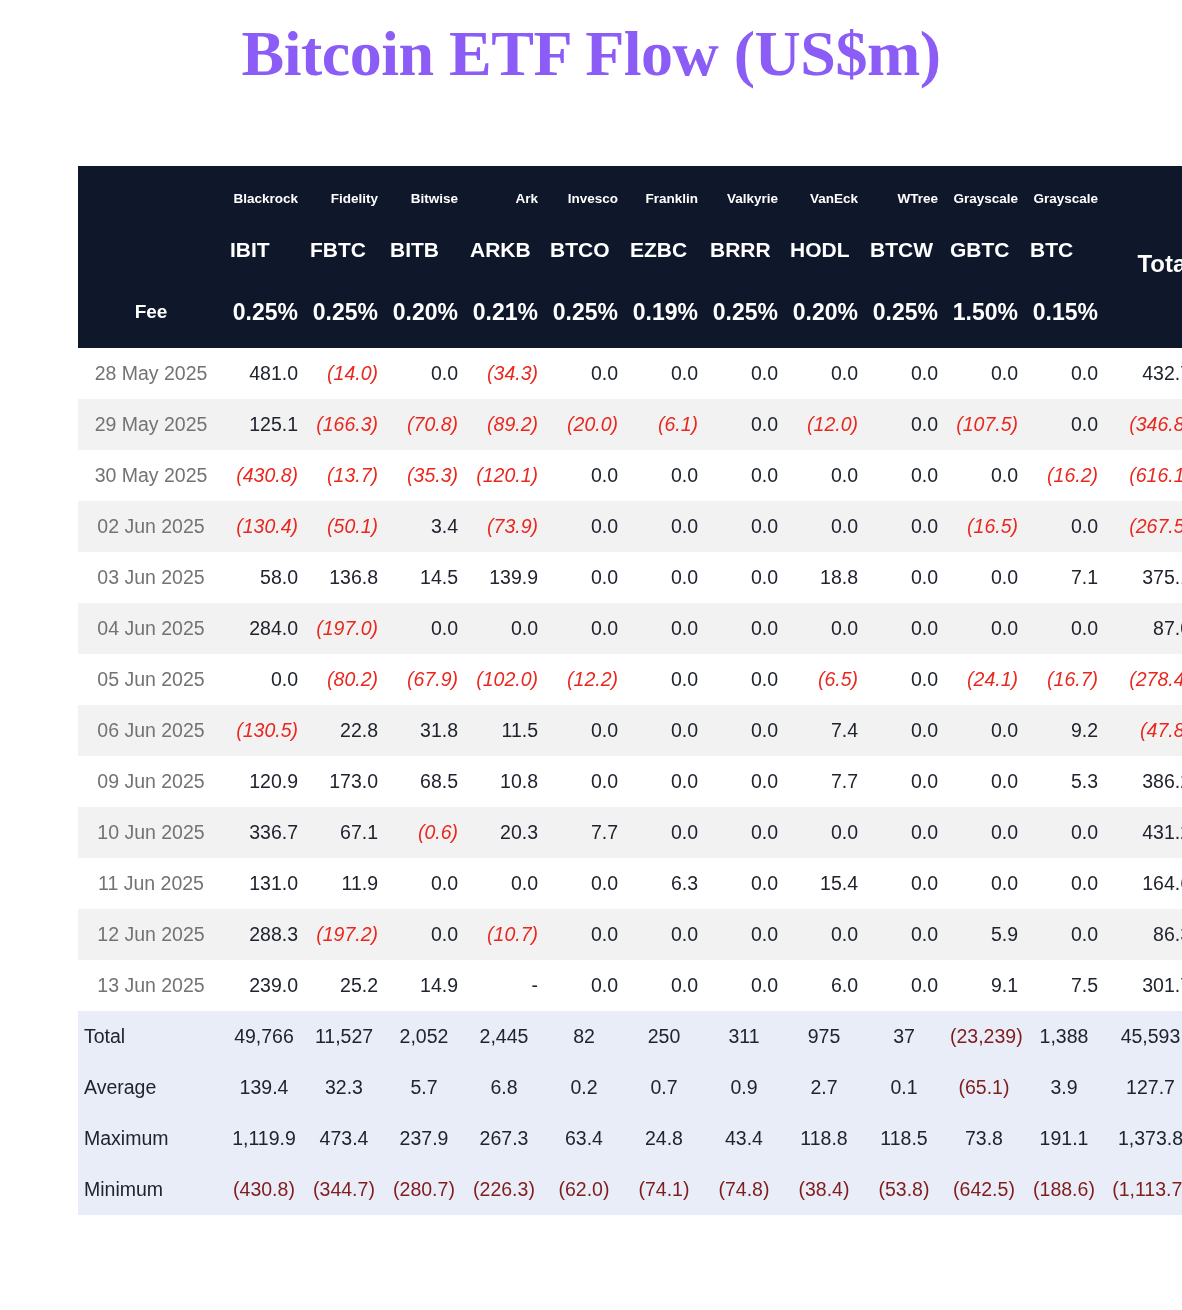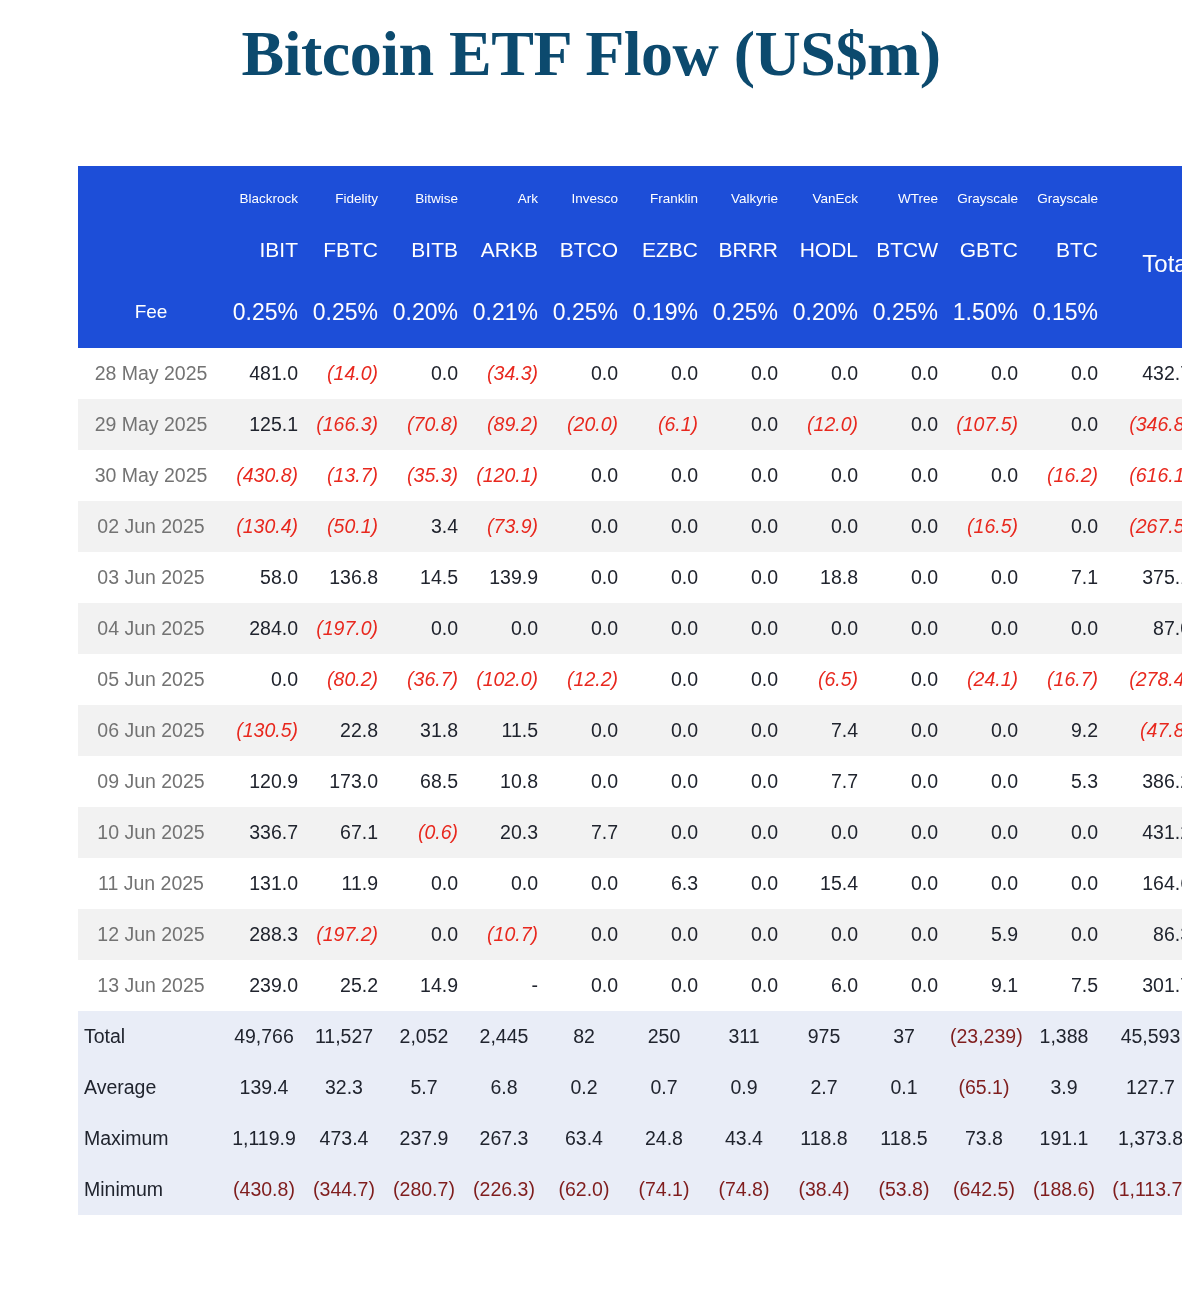--- a/index.html
+++ b/index.html
@@ -11,54 +11,54 @@
     width: 1182px;
     height: 1310px;
     font-family: "Liberation Sans", sans-serif;
     color: #1a1a2e;
     overflow: hidden;
   }
   .page-title {
     font-family: "Liberation Serif", serif;
     font-size: 64px;
     font-weight: 700;
-    color: #0c4a6e;
+    color: #8b5cf6;
     text-align: center;
     letter-spacing: -0.5px;
     margin: 14px 0 0 0;
     line-height: 1.25;
   }
   .table-wrap {
     margin: 72px 60px 0 78px;
   }
   table.flow {
     border-collapse: collapse;
     width: 1045px;
     table-layout: fixed;
   }
   table.flow td, table.flow th {
     padding: 0;
     margin: 0;
   }
   
   .hdr-row td {
-    background: #1d4ed8;
+    background: #0f172a;
     color: #ffffff;
-    font-weight: 400;
+    font-weight: 700;
     vertical-align: middle;
   }
   .hdr-issuer {
     font-size: 13.5px;
     text-align: right;
     padding: 10px 8px 4px 4px !important;
     height: 44px;
   }
   .hdr-ticker {
     font-size: 21px;
-    text-align: right;
+    text-align: left;
     padding: 2px 8px 10px 4px !important;
     height: 48px;
   }
   .hdr-fee {
     font-size: 23px;
     text-align: right;
     padding: 6px 8px 14px 4px !important;
     height: 44px;
   }
   .hdr-fee-label {
@@ -263,21 +263,21 @@
           <td class="">0.0</td>
           <td class="">0.0</td>
           <td class="">0.0</td>
           <td class="">0.0</td>
           <td class="">87.0</td>
         </tr>
         <tr class="data-row">
           <td class="date-cell">05 Jun 2025</td>
           <td class="">0.0</td>
           <td class="neg">(80.2)</td>
-          <td class="neg">(36.7)</td>
+          <td class="neg">(67.9)</td>
           <td class="neg">(102.0)</td>
           <td class="neg">(12.2)</td>
           <td class="">0.0</td>
           <td class="">0.0</td>
           <td class="neg">(6.5)</td>
           <td class="">0.0</td>
           <td class="neg">(24.1)</td>
           <td class="neg">(16.7)</td>
           <td class="neg">(278.4)</td>
         </tr>

